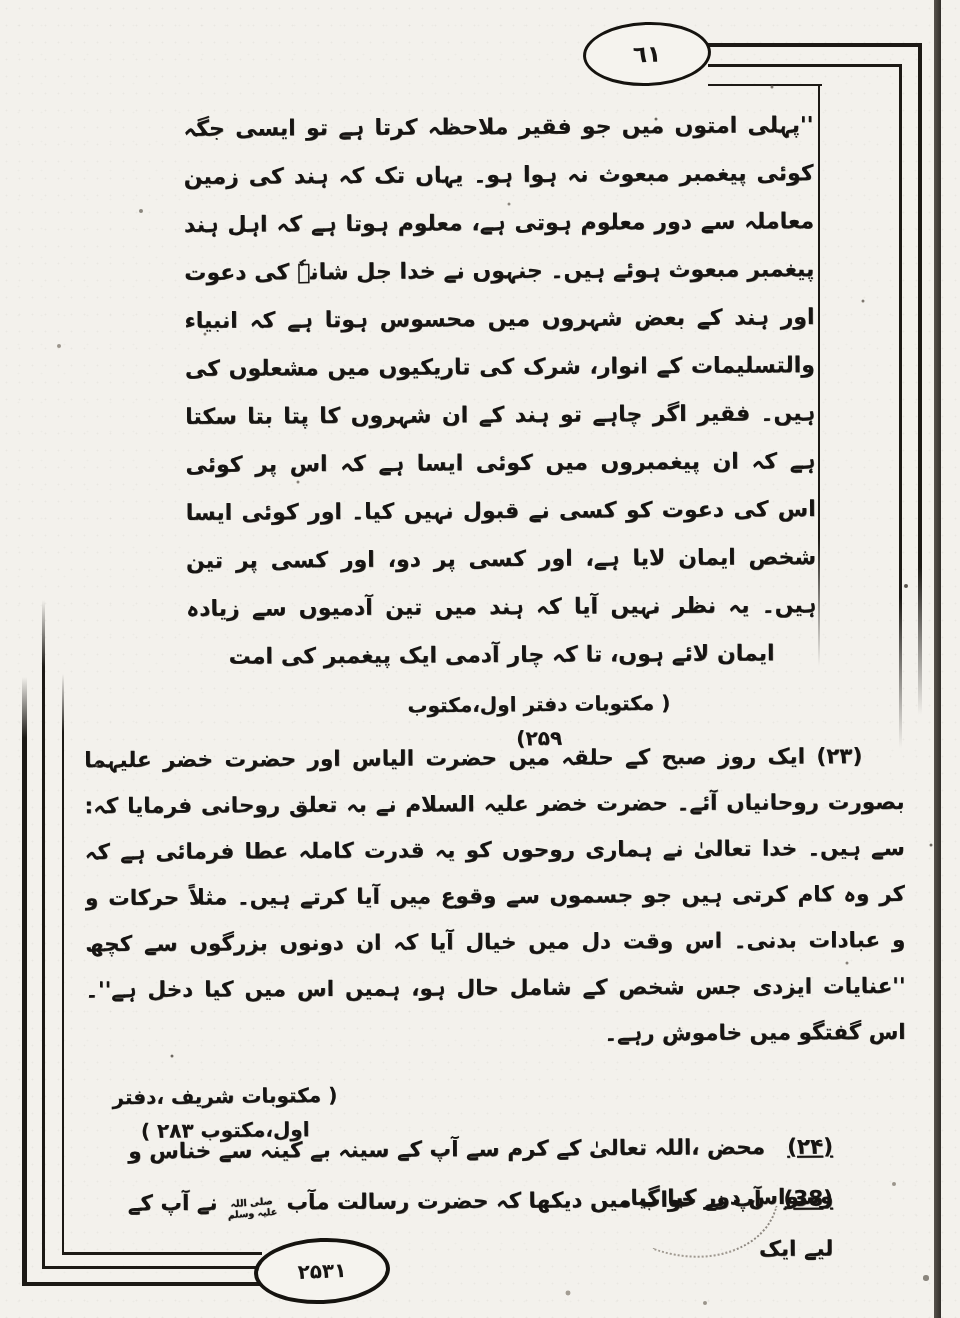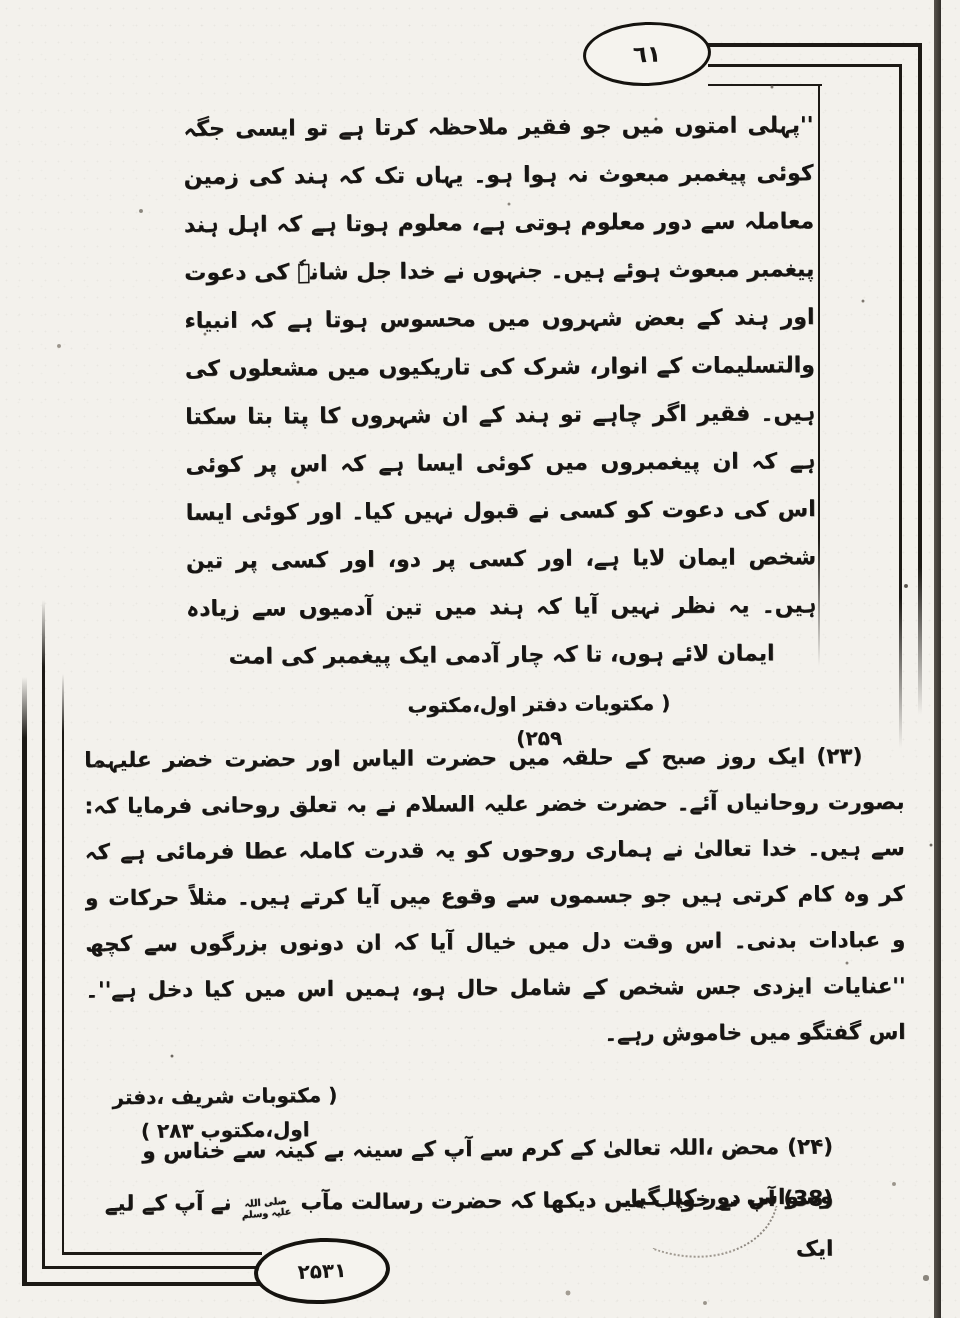--- a/index.html
+++ b/index.html
@@ -29,21 +29,21 @@
   .cite2{position:absolute; left:82px; top:1079px; width:286px; font-size:20px; line-height:34px; text-align:center; transform:rotate(-0.6deg);}
 
   .sec23{position:absolute; left:85px; top:735px; width:820px; transform:rotate(-0.3deg);}
   .sec23 .line{height:46px; line-height:46px; font-size:21.5px; text-align:justify; text-align-last:justify;}
   .sec23 .line:first-child{padding-right:42px;}
   .sec23 .line.last{text-align-last:right;}
 
   .item{position:absolute; left:95px; width:762px; height:50px; line-height:50px; font-size:21.5px; text-align:right; padding-right:24px; box-sizing:border-box;}
   .item24{top:1124px; transform:rotate(-0.4deg);}
   .item25{top:1176px; transform:rotate(-0.4deg);}
-  .marker{margin-left:8px;}
+  .marker{margin-left:22px;text-decoration:underline;}
   .durood{display:inline-block; direction:rtl; width:54px; font-size:9.5px; line-height:10.5px; text-align:center; vertical-align:-6px; text-shadow:0 0 1px rgba(20,15,10,0.8); transform:rotate(-4deg);}
   .durood span{display:block;}
 
   
   .oval{position:absolute; border:3.5px solid #15130f; border-radius:50%; display:flex; align-items:center; justify-content:center; background:#f5f3ee;}
   .oval-top{left:583px; top:22px; width:122px; height:58px; transform:rotate(-2deg); font-size:23px;}
   .oval-bottom{left:254px; top:1238px; width:128px; height:58px; border-width:4px; transform:rotate(-2.5deg); font-size:20px; letter-spacing:1px;}
 
   
   .rule{position:absolute; background:#1c1915;}

